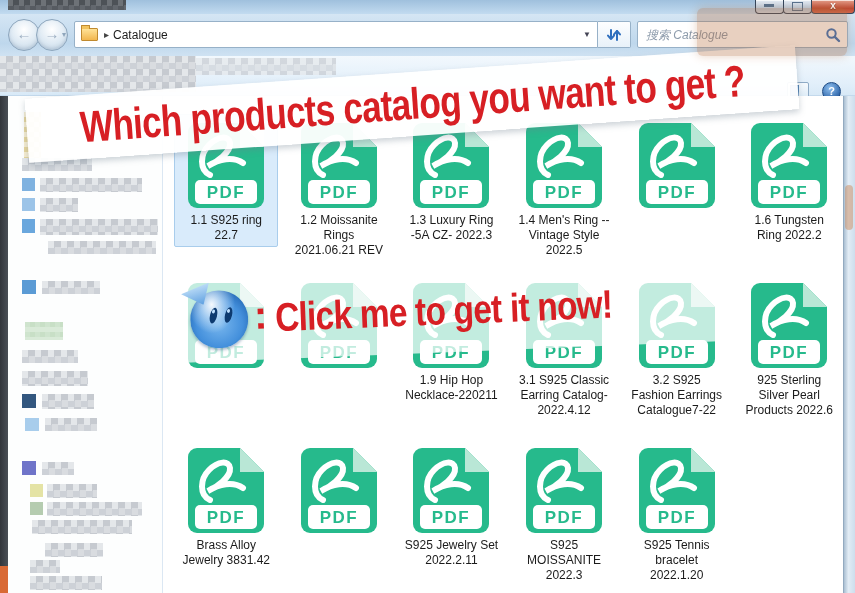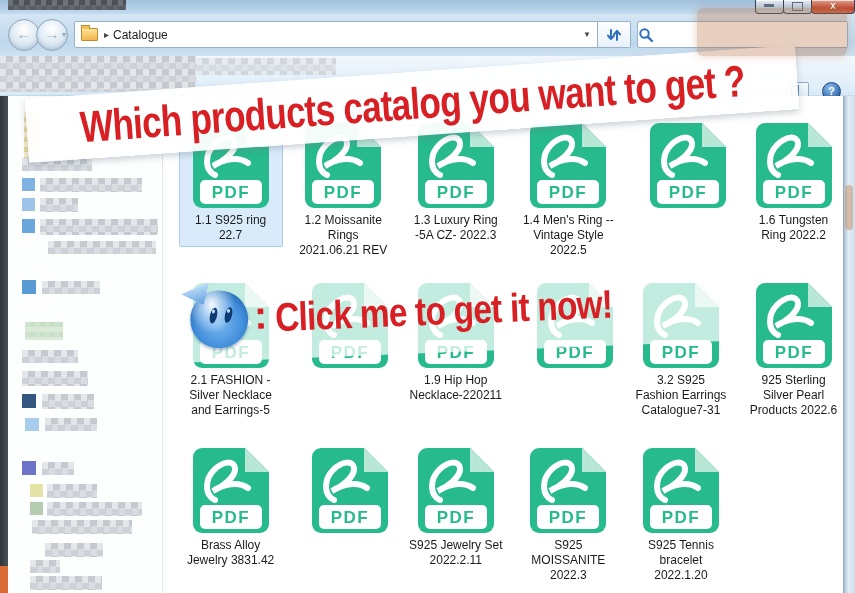--- a/index.html
+++ b/index.html
@@ -60,21 +60,21 @@
   .smudge{position:absolute;left:845px;top:185px;width:8px;height:45px;background:rgba(205,130,80,.45);border-radius:4px;}
   
   .mz{position:absolute;background:conic-gradient(#c6cad0 25%,#d9dce0 0 50%,#cdd1d7 0 75%,#e4e7ea 0);
       background-size:13px 13px;}
   .mz.dark{background:conic-gradient(#4d5257 25%,#63686e 0 50%,#565b61 0 75%,#6d7277 0);background-size:11px 11px;}
   .mz.yellow{background:conic-gradient(#e9d9a2 25%,#f1e5bd 0 50%,#e4d49c 0 75%,#f5ecd0 0);background-size:10px 10px;}
   .mz.green{background:conic-gradient(#c8dfc6 25%,#d9ead8 0 75%,#cfe4ce 0);background-size:10px 10px;}
   .sq{position:absolute;}
   
   .row{position:absolute;left:170px;width:676px;display:flex;z-index:2;}
-  .cell{width:112.6px;display:flex;flex-direction:column;align-items:flex-end;flex:0 0 auto;}
+  .cell{width:112.6px;display:flex;flex-direction:column;align-items:center;flex:0 0 auto;}
   .cellbox{display:flex;flex-direction:column;align-items:center;padding:3px 4px;border:1px solid transparent;}
   .cellbox.sel{background:#d9ebfb;border:1px solid #a9cdec;border-radius:2px;}
   .flabel{margin-top:3px;width:94px;text-align:center;font-size:12px;line-height:15px;color:#1b1b1b;}
   .icon-slot{width:80px;height:92px;}
   
   .banner1{position:absolute;left:26px;top:72px;width:772px;height:64px;z-index:6;
           background:rgba(255,255,255,.95);transform:rotate(-4deg);
           box-shadow:0 3px 6px rgba(110,125,140,.35);display:flex;align-items:center;justify-content:center;}
   .banner1 .btext{font-size:44px;font-weight:bold;color:#d71f24;white-space:nowrap;
           transform:scaleX(.8);letter-spacing:-1px;}
@@ -126,20 +126,21 @@
     <span class="addr-text">Catalogue</span>
     <span class="addr-drop">▼</span>
   </div>
   <div class="refreshbtn">
     <svg width="16" height="16" viewBox="0 0 16 16">
       <path d="M5,3 v9 M5,12 l-3,-3.4 M5,12 l3,-3.4" stroke="#2f6fbe" stroke-width="2" fill="none" stroke-linecap="round"></path>
       <path d="M11,13 v-9 M11,4 l-3,3.4 M11,4 l3,3.4" stroke="#2f6fbe" stroke-width="2" fill="none" stroke-linecap="round"></path>
     </svg>
   </div>
   <div class="searchbox">
+    <input type="text" placeholder="搜索 Catalogue" style="">
     <svg class="mag" viewBox="0 0 16 16">
       <circle cx="6.5" cy="6.5" r="4.2" fill="none" stroke="#2f6fbe" stroke-width="2"></circle>
       <line x1="9.8" y1="9.8" x2="14" y2="14" stroke="#2f6fbe" stroke-width="2.4" stroke-linecap="round"></line>
     </svg>
   </div>
 
   <div class="toolbar"></div>
   <div class="viewbtn"></div>
   <div class="helpbtn">?</div>
   <div class="mz" style="left:0;top:56px;width:196px;height:36px;"></div>
@@ -279,21 +280,20 @@
           <div class="icon-slot">
   <svg viewBox="0 0 80 92" width="80" height="92">
     <rect x="2" y="5" width="76" height="85" rx="9" fill="#26ba8c"></rect>
     <polygon points="54,5 78,5 78,29" fill="#ffffff"></polygon>
     <polygon points="54,5 78,29 54,29" fill="#b9e7d6"></polygon>
     <path d="M24,57 C13,52 14,36 23,27 C32,18 43,17 44,25 C45,34 31,44 22,48 C33,41 47,38 57,45" fill="none" stroke="#ffffff" stroke-width="6" stroke-linecap="round"></path>
     <rect x="9" y="62" width="62" height="24" rx="5" fill="#ffffff"></rect>
     <text x="40" y="80" text-anchor="middle" font-size="17" font-weight="bold" fill="#26ba8c" letter-spacing="1.5">PDF</text>
   </svg>
 </div>
-          <div class="flabel">2.1 FASHION - Silver Necklace and Earrings-5</div>
         </div>
       </div>
     <div class="cell">
         <div class="cellbox">
           <div class="icon-slot">
   <svg viewBox="0 0 80 92" width="80" height="92">
     <rect x="2" y="5" width="76" height="85" rx="9" fill="#26ba8c"></rect>
     <polygon points="54,5 78,5 78,29" fill="#ffffff"></polygon>
     <polygon points="54,5 78,29 54,29" fill="#b9e7d6"></polygon>
     <path d="M24,57 C13,52 14,36 23,27 C32,18 43,17 44,25 C45,34 31,44 22,48 C33,41 47,38 57,45" fill="none" stroke="#ffffff" stroke-width="6" stroke-linecap="round"></path>
@@ -323,35 +323,36 @@
           <div class="icon-slot">
   <svg viewBox="0 0 80 92" width="80" height="92">
     <rect x="2" y="5" width="76" height="85" rx="9" fill="#26ba8c"></rect>
     <polygon points="54,5 78,5 78,29" fill="#ffffff"></polygon>
     <polygon points="54,5 78,29 54,29" fill="#b9e7d6"></polygon>
     <path d="M24,57 C13,52 14,36 23,27 C32,18 43,17 44,25 C45,34 31,44 22,48 C33,41 47,38 57,45" fill="none" stroke="#ffffff" stroke-width="6" stroke-linecap="round"></path>
     <rect x="9" y="62" width="62" height="24" rx="5" fill="#ffffff"></rect>
     <text x="40" y="80" text-anchor="middle" font-size="17" font-weight="bold" fill="#26ba8c" letter-spacing="1.5">PDF</text>
   </svg>
 </div>
-        </div>
-      </div>
-    <div class="cell">
-        <div class="cellbox">
-          <div class="icon-slot">
-  <svg viewBox="0 0 80 92" width="80" height="92">
-    <rect x="2" y="5" width="76" height="85" rx="9" fill="#26ba8c"></rect>
-    <polygon points="54,5 78,5 78,29" fill="#ffffff"></polygon>
-    <polygon points="54,5 78,29 54,29" fill="#b9e7d6"></polygon>
-    <path d="M24,57 C13,52 14,36 23,27 C32,18 43,17 44,25 C45,34 31,44 22,48 C33,41 47,38 57,45" fill="none" stroke="#ffffff" stroke-width="6" stroke-linecap="round"></path>
-    <rect x="9" y="62" width="62" height="24" rx="5" fill="#ffffff"></rect>
-    <text x="40" y="80" text-anchor="middle" font-size="17" font-weight="bold" fill="#26ba8c" letter-spacing="1.5">PDF</text>
-  </svg>
-</div>
-          <div class="flabel">3.2 S925 Fashion Earrings Catalogue7-31</div>
+          <div class="flabel">3.1 S925 Classic Earring Catalog-2022.4.12</div>
+        </div>
+      </div>
+    <div class="cell">
+        <div class="cellbox">
+          <div class="icon-slot">
+  <svg viewBox="0 0 80 92" width="80" height="92">
+    <rect x="2" y="5" width="76" height="85" rx="9" fill="#26ba8c"></rect>
+    <polygon points="54,5 78,5 78,29" fill="#ffffff"></polygon>
+    <polygon points="54,5 78,29 54,29" fill="#b9e7d6"></polygon>
+    <path d="M24,57 C13,52 14,36 23,27 C32,18 43,17 44,25 C45,34 31,44 22,48 C33,41 47,38 57,45" fill="none" stroke="#ffffff" stroke-width="6" stroke-linecap="round"></path>
+    <rect x="9" y="62" width="62" height="24" rx="5" fill="#ffffff"></rect>
+    <text x="40" y="80" text-anchor="middle" font-size="17" font-weight="bold" fill="#26ba8c" letter-spacing="1.5">PDF</text>
+  </svg>
+</div>
+          <div class="flabel">3.2 S925 Fashion Earrings Catalogue7-22</div>
         </div>
       </div>
     <div class="cell">
         <div class="cellbox">
           <div class="icon-slot">
   <svg viewBox="0 0 80 92" width="80" height="92">
     <rect x="2" y="5" width="76" height="85" rx="9" fill="#26ba8c"></rect>
     <polygon points="54,5 78,5 78,29" fill="#ffffff"></polygon>
     <polygon points="54,5 78,29 54,29" fill="#b9e7d6"></polygon>
     <path d="M24,57 C13,52 14,36 23,27 C32,18 43,17 44,25 C45,34 31,44 22,48 C33,41 47,38 57,45" fill="none" stroke="#ffffff" stroke-width="6" stroke-linecap="round"></path>

